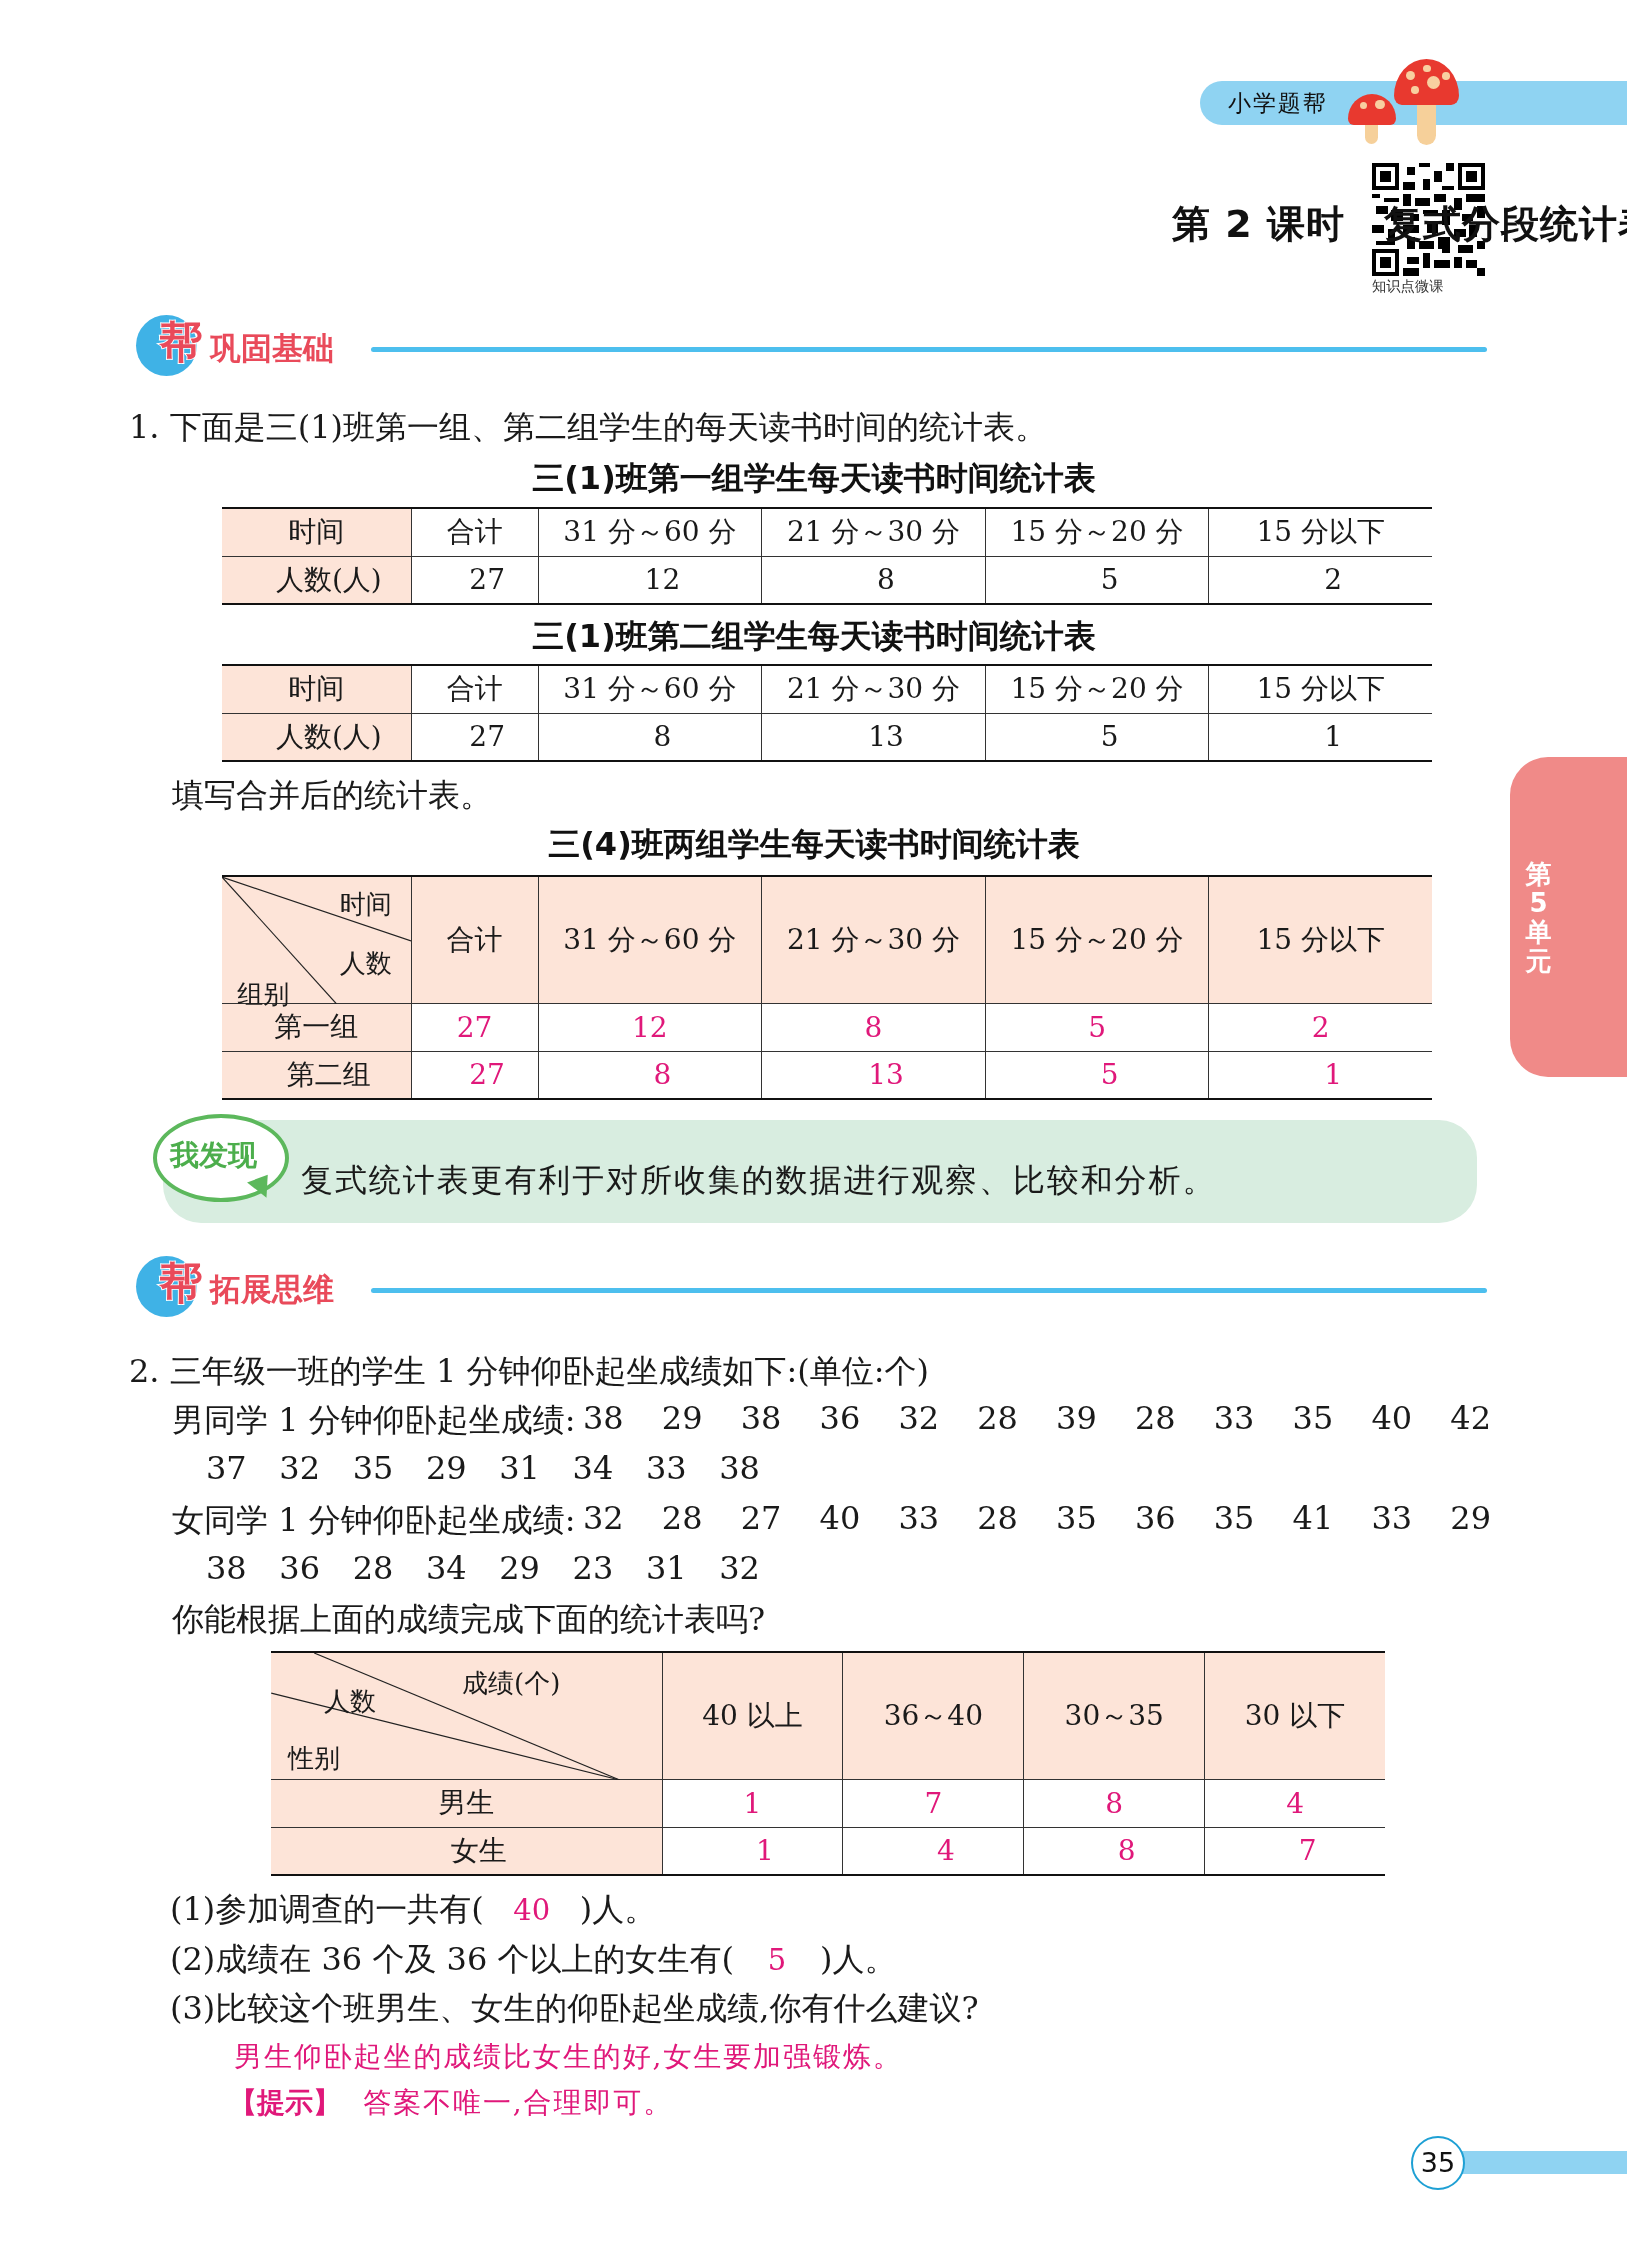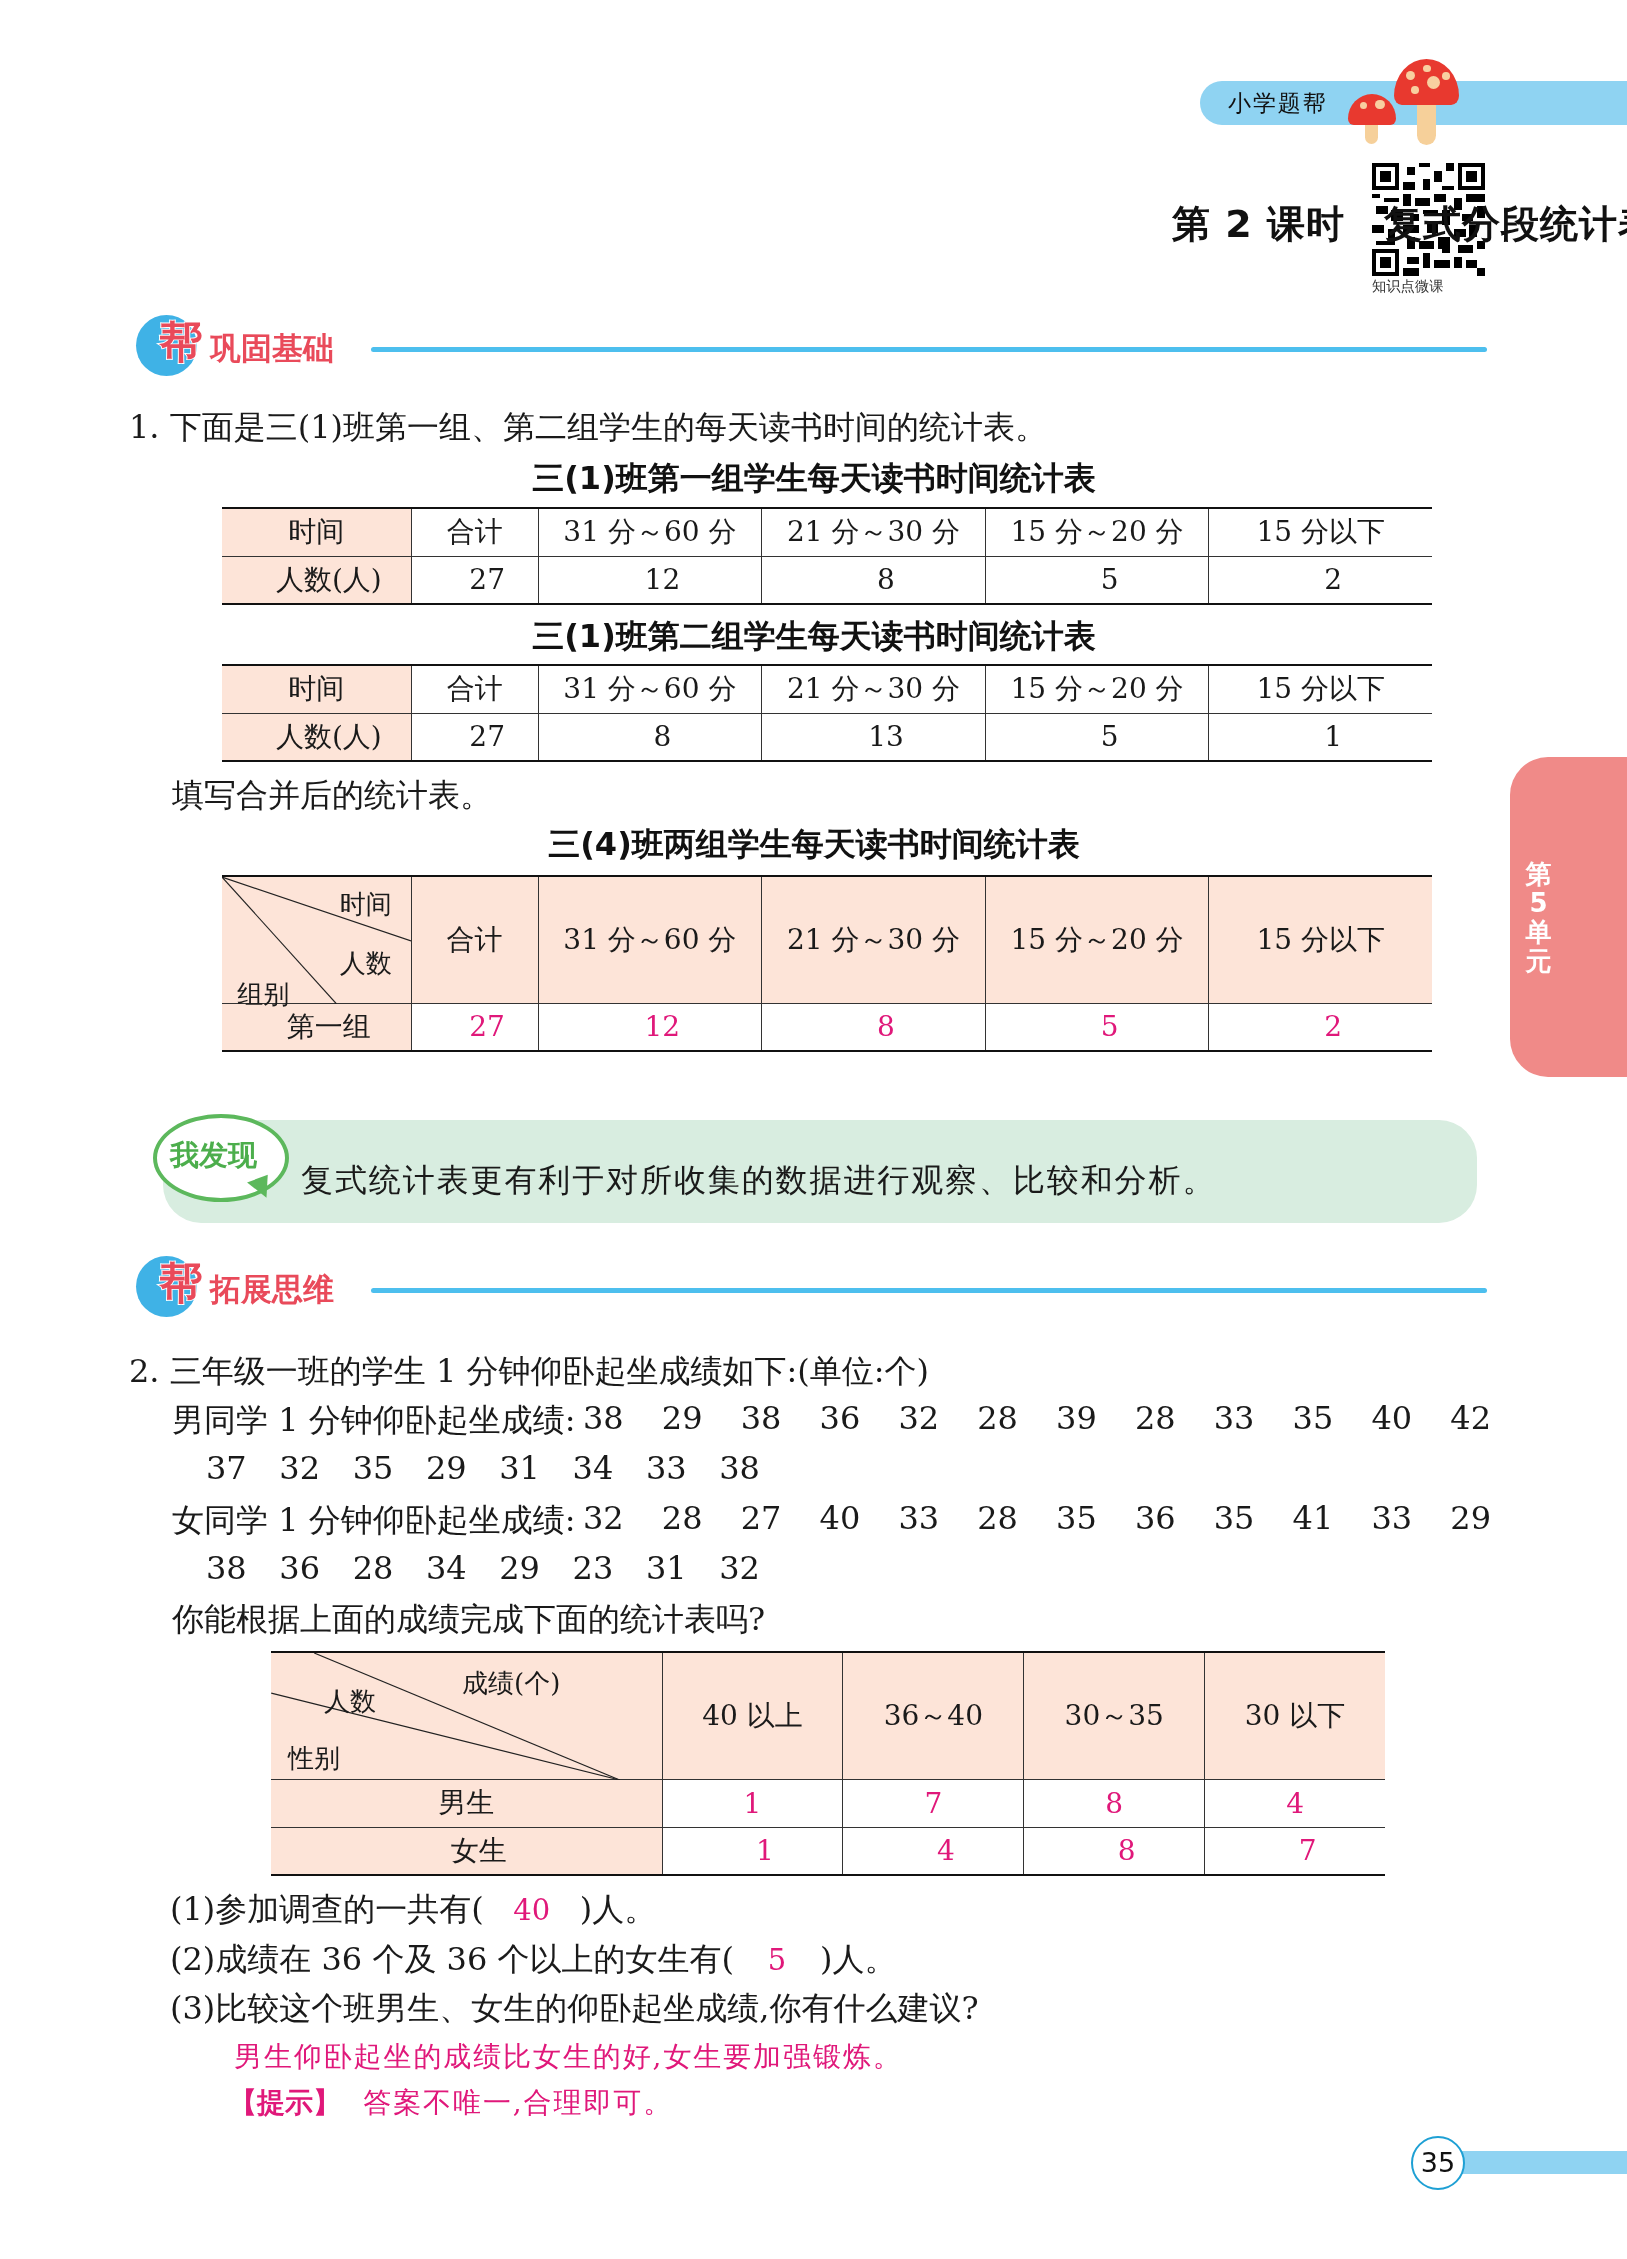--- a/index.html
+++ b/index.html
@@ -199,20 +199,28 @@
     <td class="peach" style="width:223px;">15 分以下</td>
   </tr>
   <tr style="height:48px;">
     <td class="peach">第一组</td>
     <td class="ans">27</td>
     <td class="ans">12</td>
     <td class="ans">8</td>
     <td class="ans">5</td>
     <td class="ans">2</td>
   </tr>
+  <tr style="height:48px;">
+    <td class="peach">第二组</td>
+    <td class="ans">27</td>
+    <td class="ans">8</td>
+    <td class="ans">13</td>
+    <td class="ans">5</td>
+    <td class="ans">1</td>
+  </tr>
 </tbody>
   </table>
 
 <div class="abs note-box"></div>
 <div class="abs note-bubble"></div>
 <div class="abs" style="left:250px;top:1178px;width:0;height:0;border-left:13.4px solid transparent;border-right:9.6px solid transparent;border-top:21px solid #5cb85c;transform:rotate(-20deg);"></div>
 <div class="abs note-label">我发现</div>
 <div class="abs note-text">复式统计表更有利于对所收集的数据进行观察、比较和分析。</div>
 
 <div class="abs" style="left:134px;top:1252px;width:1357px;height:72px;">

